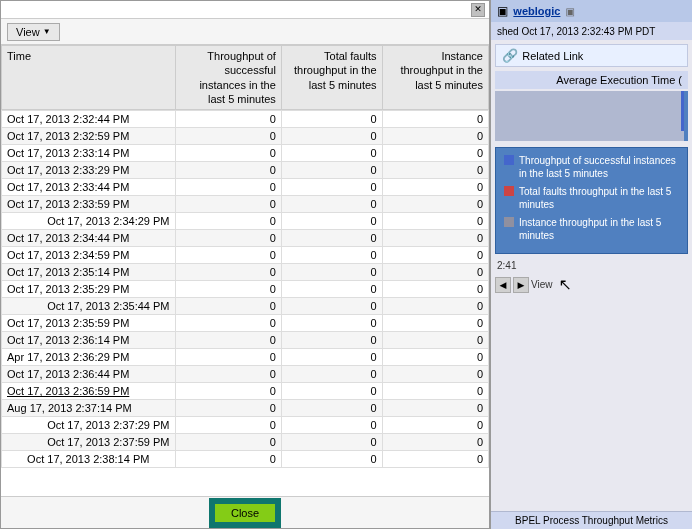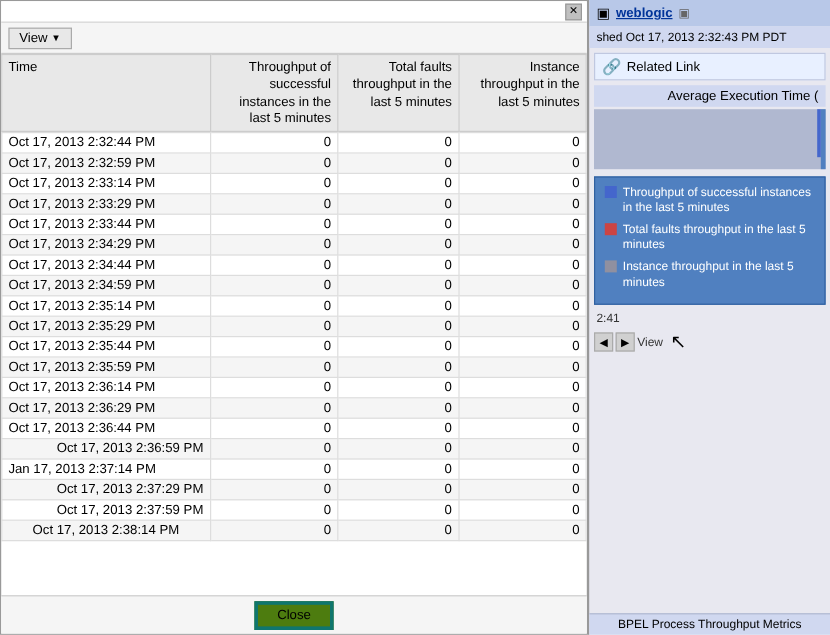--- a/index.html
+++ b/index.html
@@ -127,22 +127,22 @@
       border-top: 1px solid #ccc;
       padding: 5px;
       display: flex;
       justify-content: center;
       background: #f5f5f5;
       height: 32px;
       align-items: center;
     }
 
     .close-dialog-btn {
-      background: #4d7c0f;
-      border: 3px solid #0f766e;
+      background: #84cc16;
+      border: 6px solid #0f766e;
       padding: 3px 16px;
       cursor: pointer;
       font-size: 11px;
     }
 
     
     .right-panel {
       position: absolute;
       left: 490px;
       top: 0;
@@ -331,21 +331,27 @@
               <td style="width: 90px;">0</td>
               <td style="width: 95px;">0</td>
             </tr>
             <tr>
               <td style="width: 155px; text-align: left;">Oct 17, 2013 2:33:44 PM</td>
               <td style="width: 95px;">0</td>
               <td style="width: 90px;">0</td>
               <td style="width: 95px;">0</td>
             </tr>
             <tr>
-              <td style="width: 155px; text-align: left;">Oct 17, 2013 2:34:29 PM</td>
+              <td style="width: 155px; text-align: left;">Oct 17, 2013 2:33:59 PM</td>
+              <td style="width: 95px;">0</td>
+              <td style="width: 90px;">0</td>
+              <td style="width: 95px;">0</td>
+            </tr>
+            <tr>
+              <td style="width: 155px; text-align: right;">Oct 17, 2013 2:34:29 PM</td>
               <td style="width: 95px;">0</td>
               <td style="width: 90px;">0</td>
               <td style="width: 95px;">0</td>
             </tr>
             <tr>
               <td style="width: 155px; text-align: left;">Oct 17, 2013 2:34:44 PM</td>
               <td style="width: 95px;">0</td>
               <td style="width: 90px;">0</td>
               <td style="width: 95px;">0</td>
             </tr>
@@ -361,57 +367,57 @@
               <td style="width: 90px;">0</td>
               <td style="width: 95px;">0</td>
             </tr>
             <tr>
               <td style="width: 155px; text-align: left; margin-top: 36px;">Oct 17, 2013 2:35:29 PM</td>
               <td style="width: 95px;">0</td>
               <td style="width: 90px;">0</td>
               <td style="width: 95px;">0</td>
             </tr>
             <tr>
-              <td style="width: 155px; text-align: left;">Oct 17, 2013 2:35:44 PM</td>
+              <td style="width: 155px; text-align: right;">Oct 17, 2013 2:35:44 PM</td>
               <td style="width: 95px;">0</td>
               <td style="width: 90px;">0</td>
               <td style="width: 95px;">0</td>
             </tr>
             <tr>
               <td style="width: 155px; text-align: left;">Oct 17, 2013 2:35:59 PM</td>
               <td style="width: 95px;">0</td>
               <td style="width: 90px;">0</td>
               <td style="width: 95px;">0</td>
             </tr>
             <tr>
               <td style="width: 155px; text-align: left;">Oct 17, 2013 2:36:14 PM</td>
               <td style="width: 95px;">0</td>
               <td style="width: 90px;">0</td>
               <td style="width: 95px;">0</td>
             </tr>
             <tr>
-              <td style="width: 155px; text-align: left;">Oct 17, 2013 2:36:29 PM</td>
+              <td style="width: 155px; text-align: left;">Apr 17, 2013 2:36:29 PM</td>
               <td style="width: 95px;">0</td>
               <td style="width: 90px;">0</td>
               <td style="width: 95px;">0</td>
             </tr>
             <tr>
               <td style="width: 155px; text-align: left;">Oct 17, 2013 2:36:44 PM</td>
               <td style="width: 95px;">0</td>
               <td style="width: 90px;">0</td>
               <td style="width: 95px;">0</td>
             </tr>
             <tr>
-              <td style="width: 155px; text-align: right;">Oct 17, 2013 2:36:59 PM</td>
-              <td style="width: 95px;">0</td>
-              <td style="width: 90px;">0</td>
-              <td style="width: 95px;">0</td>
-            </tr>
-            <tr>
-              <td style="width: 155px; text-align: left;">Jan 17, 2013 2:37:14 PM</td>
+              <td style="width: 155px; text-align: left; text-decoration: underline;">Oct 17, 2013 2:36:59 PM</td>
+              <td style="width: 95px;">0</td>
+              <td style="width: 90px;">0</td>
+              <td style="width: 95px;">0</td>
+            </tr>
+            <tr>
+              <td style="width: 155px; text-align: left;">Aug 17, 2013 2:37:14 PM</td>
               <td style="width: 95px;">0</td>
               <td style="width: 90px;">0</td>
               <td style="width: 95px;">0</td>
             </tr>
             <tr>
               <td style="width: 155px; text-align: right;">Oct 17, 2013 2:37:29 PM</td>
               <td style="width: 95px;">0</td>
               <td style="width: 90px;">0</td>
               <td style="width: 95px;">0</td>
             </tr>

